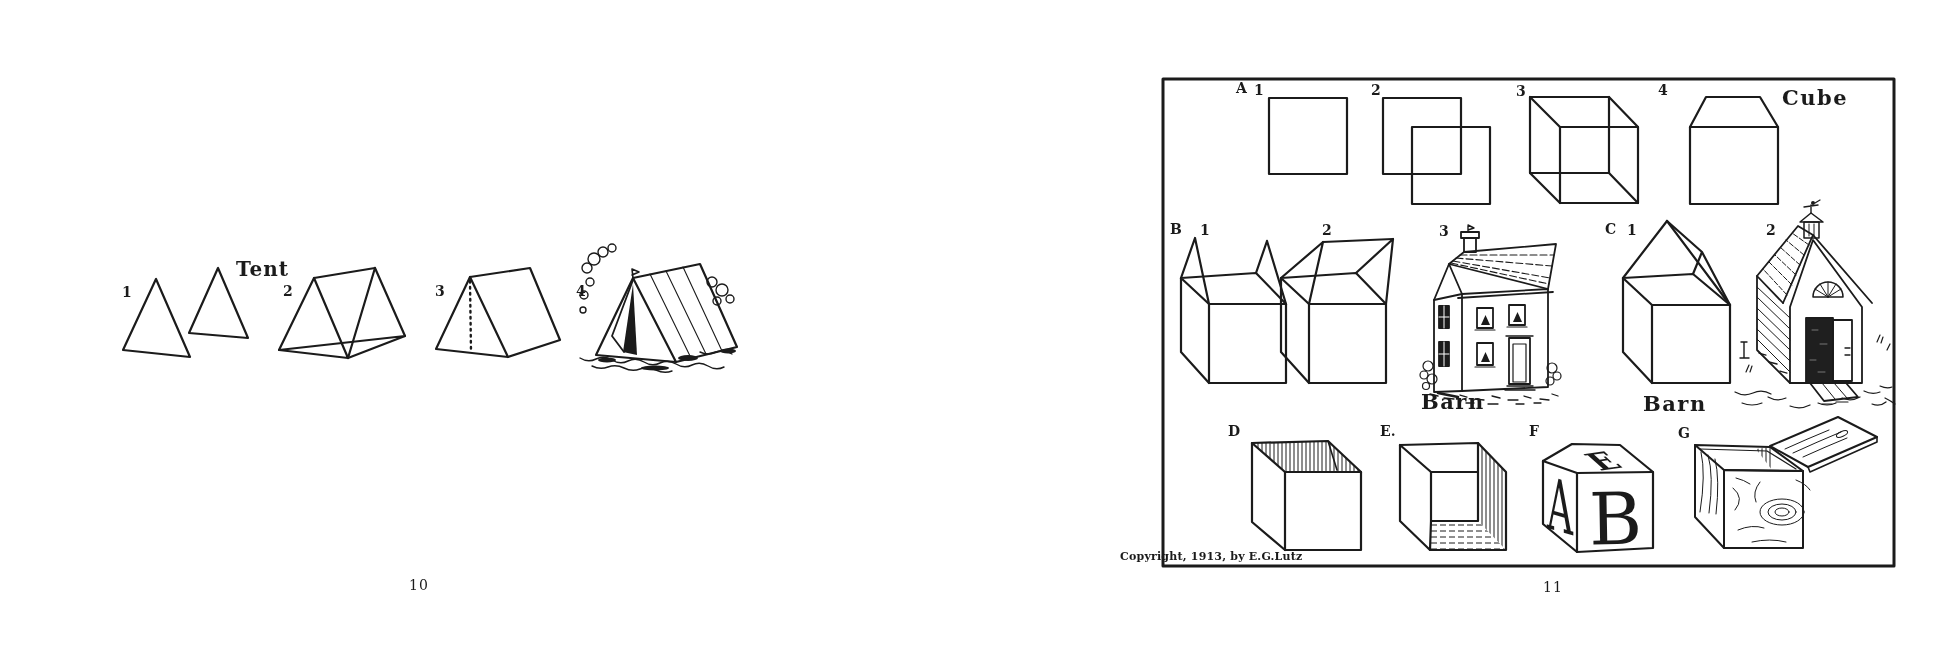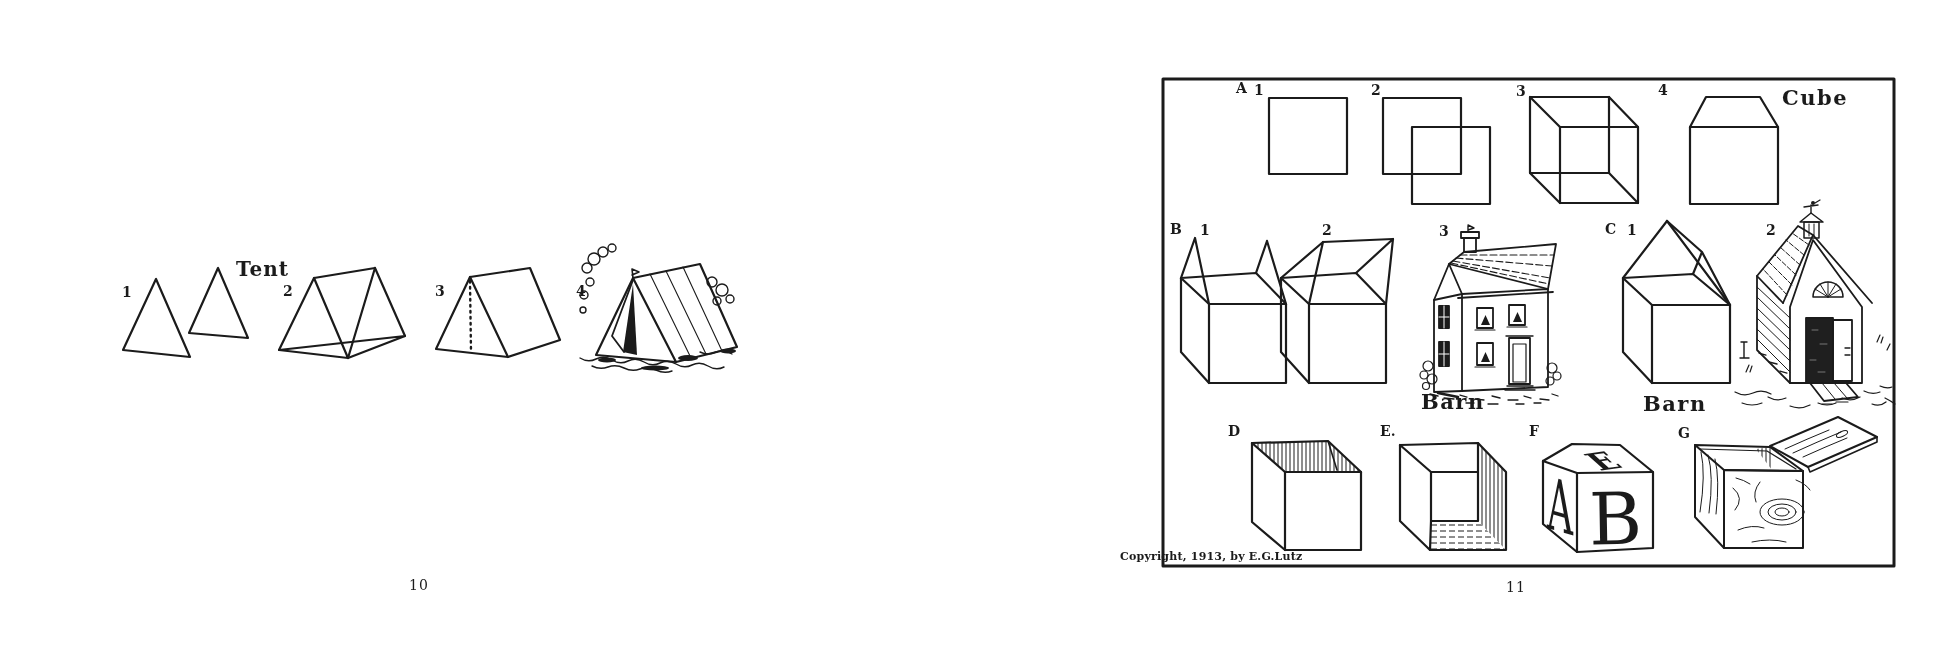--- a/index.html
+++ b/index.html
@@ -312,14 +312,14 @@
   <span class="lbl num" style="left:1627px;top:222px">1</span>
   <span class="lbl num" style="left:1766px;top:222px">2</span>
   <span class="lbl cap" style="left:1643px;top:391px">Barn</span>
 
   <span class="lbl letter" style="left:1228px;top:423px">D</span>
   <span class="lbl letter" style="left:1380px;top:423px">E.</span>
   <span class="lbl letter" style="left:1529px;top:423px">F</span>
   <span class="lbl letter" style="left:1678px;top:425px">G</span>
 
   <span class="lbl copyright" style="left:1120px;top:550px">Copyright, 1913, by E.G.Lutz</span>
-  <span class="lbl pageno" style="left:1506px;top:579px">11</span>
+  <span class="lbl pageno" style="left:1543px;top:579px">11</span>
 </div>
 
 </body></html>

